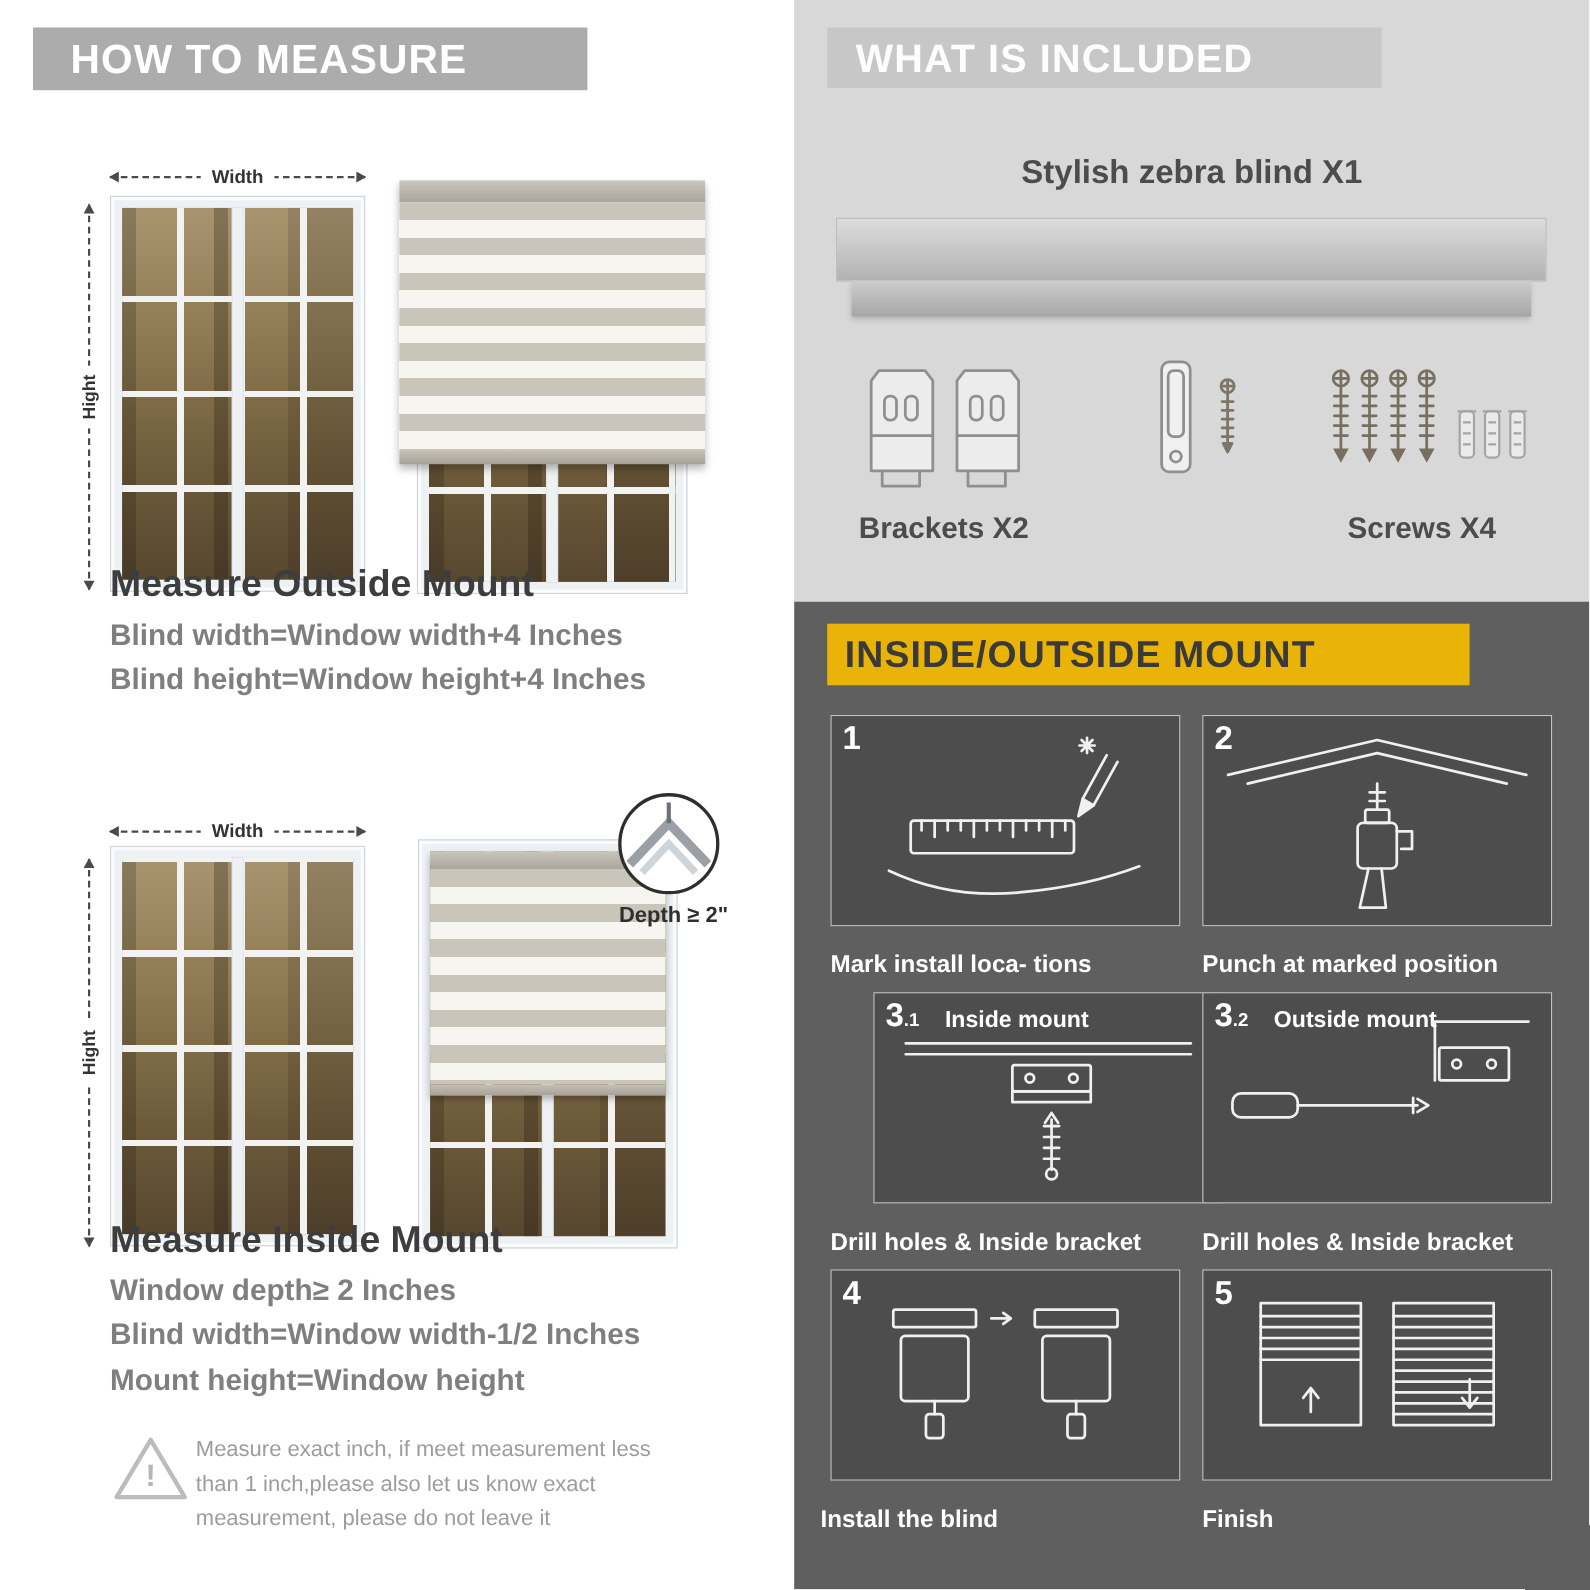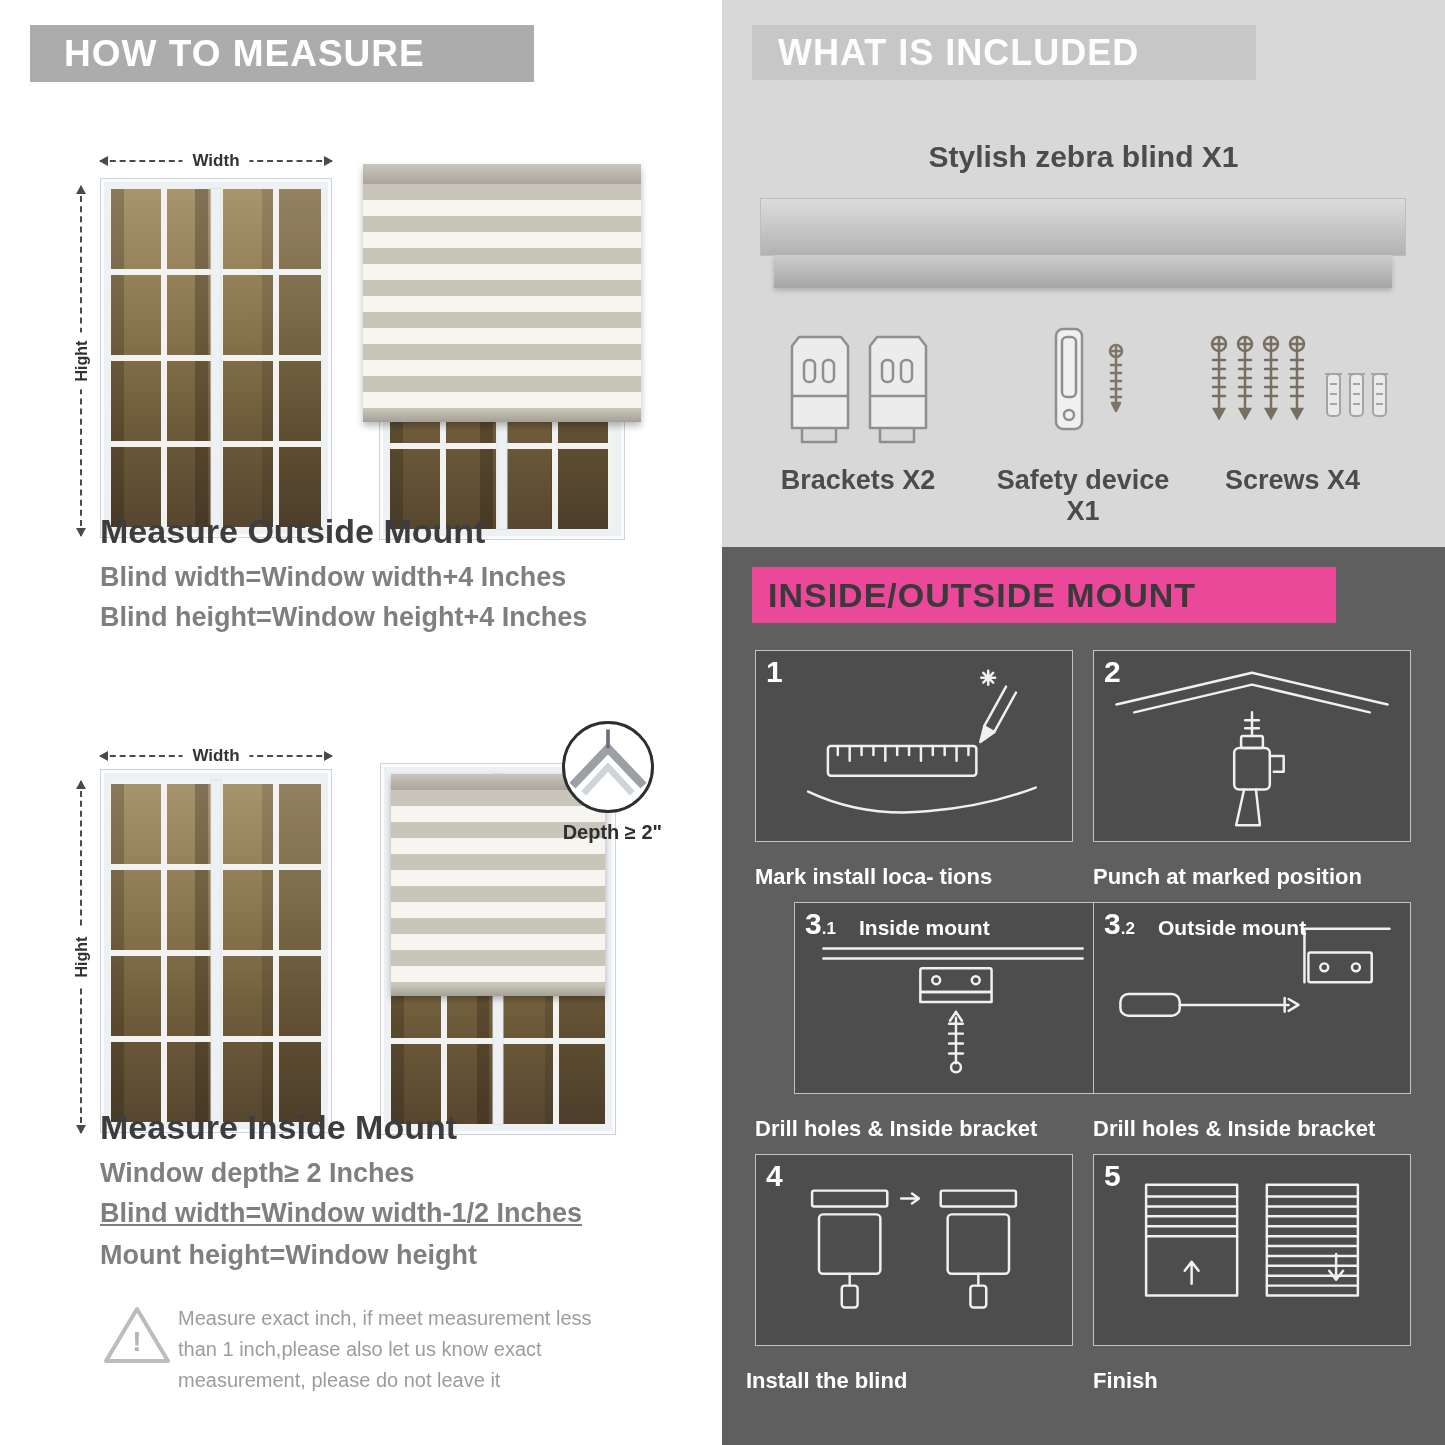--- a/index.html
+++ b/index.html
@@ -57,21 +57,21 @@
   .included-panel{position:absolute;left:722px;top:0;width:723px;height:547px;background:#d8d8d8;}
   .ibanner{position:absolute;left:30px;top:25px;width:478px;height:55px;background:#c7c7c7;color:#fdfdfd;
     font-size:36px;font-weight:bold;line-height:55px;padding-left:26px;letter-spacing:1px;}
   .ptitle{position:absolute;left:0;top:140px;width:100%;text-align:center;font-size:30px;font-weight:bold;color:#4c4c4c;}
   .rail-main{position:absolute;left:38px;top:198px;width:646px;height:58px;background:linear-gradient(180deg,#dcdcdc,#b2b2b2);border:1px solid #bdbdbd;box-sizing:border-box;}
   .rail-front{position:absolute;left:52px;top:255px;width:618px;height:33px;background:linear-gradient(180deg,#cdcdcd,#a6a6a6);box-shadow:0 3px 5px rgba(0,0,0,.18);}
   .hwlabel{position:absolute;top:465px;font-size:27px;font-weight:bold;color:#4c4c4c;text-align:center;}
 
   
   .mount-panel{position:absolute;left:722px;top:547px;width:723px;height:898px;background:#5f5f5f;}
-  .mbanner{position:absolute;left:30px;top:20px;width:568px;height:56px;background:#ec4899;color:#3a3a3a;
+  .mbanner{position:absolute;left:30px;top:20px;width:568px;height:56px;background:#eab308;color:#3a3a3a;
     font-size:34px;font-weight:bold;line-height:56px;padding-left:16px;letter-spacing:1px;}
   .tile{position:absolute;width:318px;height:192px;background:#4d4d4d;border:1px solid #c2c2c2;box-sizing:border-box;}
   .tile svg.art{position:absolute;inset:0;width:100%;height:100%;}
   .num{position:absolute;left:10px;top:4px;font-size:30px;font-weight:bold;color:#fff;z-index:2;}
   .num .sub{font-size:17px;}
   .tag{position:absolute;left:64px;top:13px;font-size:21px;font-weight:bold;color:#fff;z-index:2;}
   .cap{position:absolute;width:318px;font-size:22px;font-weight:bold;color:#fff;margin-top:12px;}
 </style>
 </head>
 <body>
@@ -139,21 +139,21 @@
         <path d="M8 66 L46 26 L84 66" stroke="#9aa0a5" stroke-width="9" fill="none"></path>
         <path d="M20 74 L46 46 L72 74" stroke="#cfd4d8" stroke-width="7" fill="none"></path>
         <path d="M46 6 V26" stroke="#6b7176" stroke-width="4" fill="none"></path>
       </svg>
     </div>
     <div class="depth-label" style="left:470px;top:80px;width:132px;">Depth ≥ 2"</div>
   </div>
 
   <div class="sec-title" style="left:100px;top:1108px;">Measure Inside Mount</div>
   <div class="spec" style="left:100px;top:1158px;">Window depth≥ 2 Inches</div>
-  <div class="spec" style="left:100px;top:1198px;text-decoration:underline;">Blind width=Window width-1/2 Inches</div>
+  <div class="spec" style="left:100px;top:1198px;">Blind width=Window width-1/2 Inches</div>
   <div class="spec" style="left:100px;top:1240px;">Mount height=Window height</div>
 
   <svg class="warn-tri" viewBox="0 0 70 64">
     <path d="M35 6 L66 58 H4 Z" stroke="#bcbcbc" stroke-width="4" fill="none" stroke-linejoin="round"></path>
   </svg>
   <div class="warn-mark">!</div>
   <div class="note-block">
     <div class="note-line">Measure exact inch, if meet measurement less</div>
     <div class="note-line">than 1 inch,please also let us know exact</div>
     <div class="note-line">measurement, please do not leave it</div>
@@ -241,21 +241,20 @@
           </g>
         <g transform="translate(166,0)">
             <path d="M-2 46 h17" fill="none"></path>
             <rect x="0" y="46" width="13" height="42" rx="4"></rect>
             <path d="M3 56 h7 M3 66 h7 M3 76 h7" fill="none"></path>
           </g>
       </g>
     </svg>
 
     <div class="hwlabel" style="left:20px;width:232px;">Brackets X2</div>
-    <div class="hwlabel" style="left:255px;width:212px;">Safety device X1</div>
     <div class="hwlabel" style="left:478px;width:185px;">Screws X4</div>
   </div>
 
   <div class="mount-panel">
     <div class="mbanner">
       <span>INSIDE/OUTSIDE MOUNT</span>
     </div>
 
     <div class="tile" style="left:33px;top:103px;">
       <span class="num">1</span>

